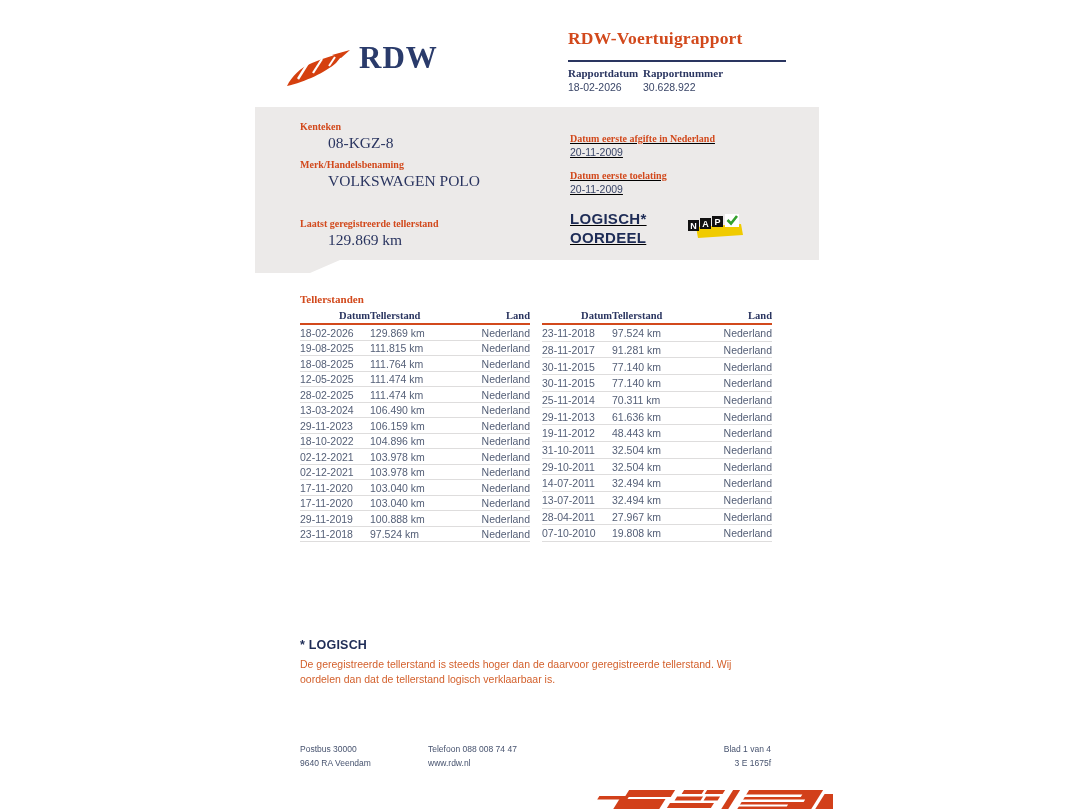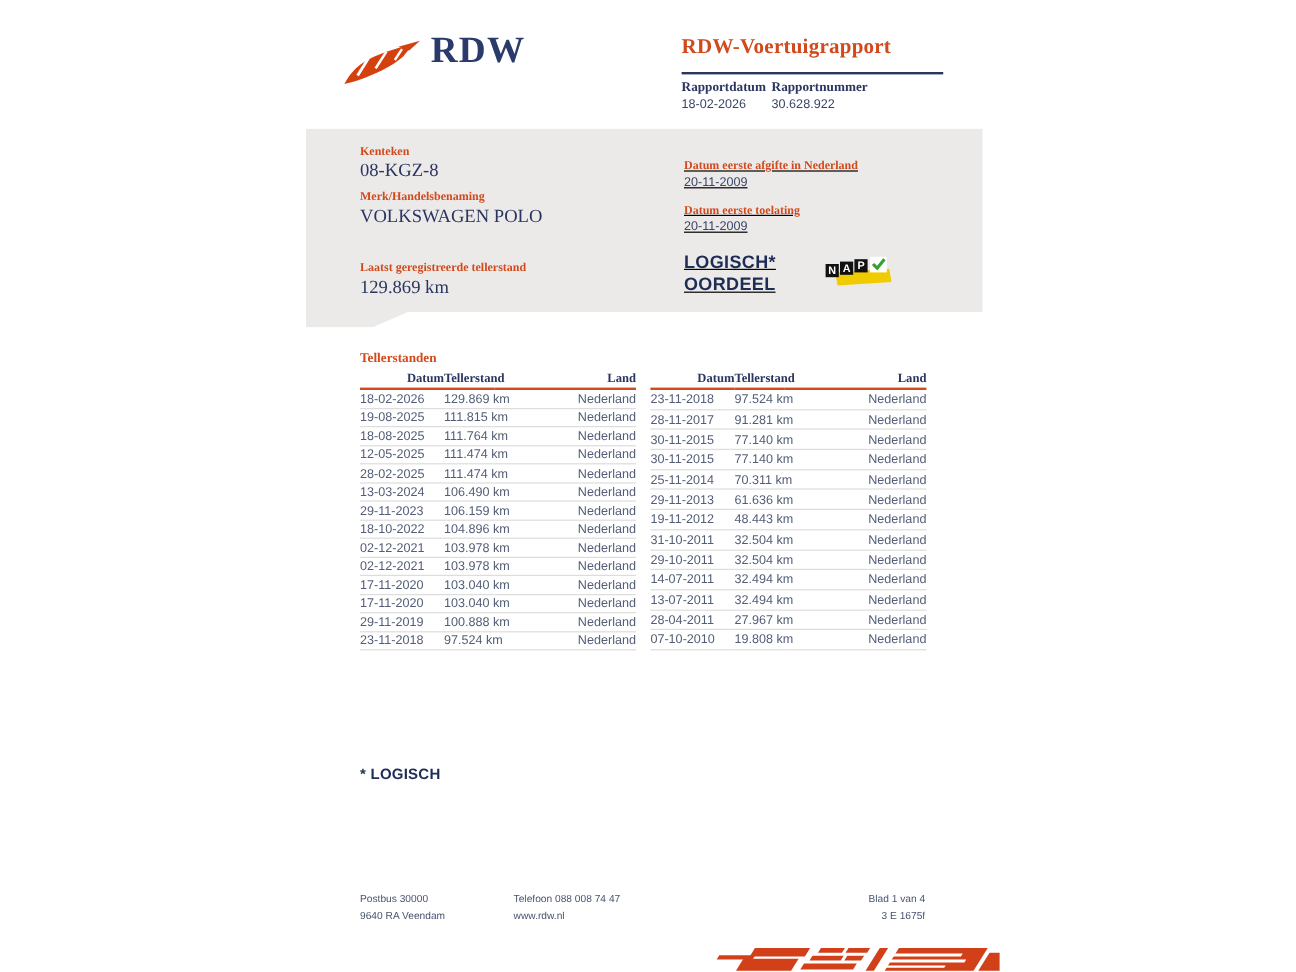--- a/index.html
+++ b/index.html
@@ -1,20 +1,20 @@
 <!DOCTYPE html>
 <html><head>
 <meta charset="utf-8">
 <style>
   * { margin:0; padding:0; box-sizing:border-box; }
   html,body { width:1080px; height:810px; background:#ffffff; overflow:hidden; position:relative;
               font-family:"Liberation Sans", sans-serif; }
 
   
-  .logo { position:absolute; left:285px; top:26px; display:flex; align-items:flex-start; }
+  .logo { position:absolute; left:285px; top:42px; display:flex; align-items:flex-start; }
   .logo svg { margin-top:7px; }
   .logo-text { font-family:"Liberation Serif", serif; font-size:31px; font-weight:600;
                color:#2a3b6b; letter-spacing:1px; margin-left:8px; line-height:1; }
 
   .report-head { position:absolute; left:568px; top:28px; width:218px; }
   .report-title { font-family:"Liberation Serif", serif; font-size:17.5px; font-weight:bold;
                   color:#d2491c; letter-spacing:0.2px; }
   .report-meta { border-top:2px solid #2a3560; margin-top:11px; padding-top:4px;
                  display:flex; }
   .meta-col1 { width:75px; }
@@ -24,21 +24,21 @@
 
   
   .summary-box { position:absolute; left:255px; top:107px; width:564px; height:166px;
                  background:#eceae9;
                  clip-path:polygon(0 0, 100% 0, 100% 153px, 85px 153px, 55px 166px, 0 166px); }
   .box-col-left  { position:absolute; left:45px;  top:13px; }
   .box-col-right { position:absolute; left:315px; top:25px; width:190px;text-decoration:underline; }
   .box-label { font-family:"Liberation Serif", serif; font-weight:bold; font-size:10px;
                color:#d2491c; line-height:13px; }
   .box-value-lg { font-family:"Liberation Serif", serif; font-size:15.5px; color:#2a3560;
-                  line-height:19px; margin-bottom:6px; }
+                  line-height:19px; margin-bottom:6px;margin-left:28px; }
   .box-value-sm { font-size:10.5px; color:#3a4668; line-height:15px; margin-bottom:9px; }
   .mt-teller { margin-top:27px; }
   .oordeel-row { display:flex; margin-top:12px; align-items:center; }
   .oordeel-text { font-size:15px; font-weight:bold; color:#1e2c56; line-height:19px;
                   letter-spacing:0.3px; }
   .nap { margin-left:40px; margin-top:2px; position:relative; }
 
   
   .tellerstanden { position:absolute; left:300px; top:293px; width:472px; }
   .section-title { font-family:"Liberation Serif", serif; font-weight:bold; font-size:11px;
@@ -303,20 +303,21 @@
             <td class="c-teller">19.808 km</td>
             <td class="c-land">Nederland</td>
           </tr>
         </tbody>
     </table>
   </div>
 </div>
 
 <div class="footnote">
   <div class="footnote-title">* LOGISCH</div>
+  <div class="footnote-text">De geregistreerde tellerstand is steeds hoger dan de daarvoor geregistreerde tellerstand. Wij oordelen dan dat de tellerstand logisch verklaarbaar is.</div>
 </div>
 
 <div class="footer">
   <div class="footer-col footer-col1">
     <div>Postbus 30000</div>
     <div>9640 RA Veendam</div>
   </div>
   <div class="footer-col footer-col2">
     <div>Telefoon 088 008 74 47</div>
     <div>www.rdw.nl</div>

